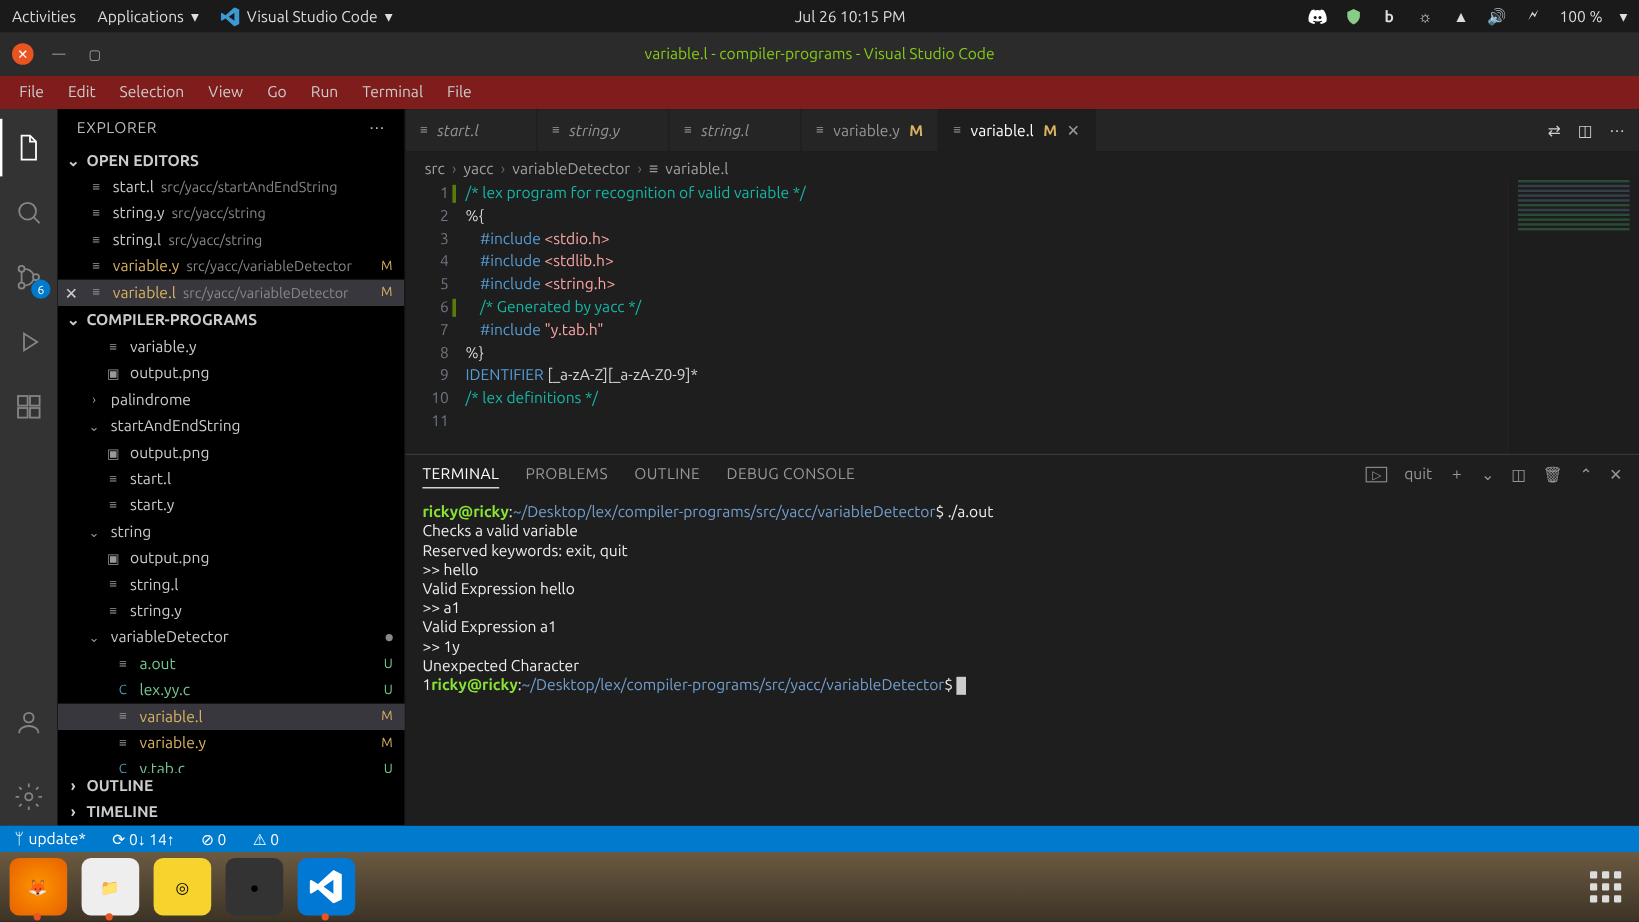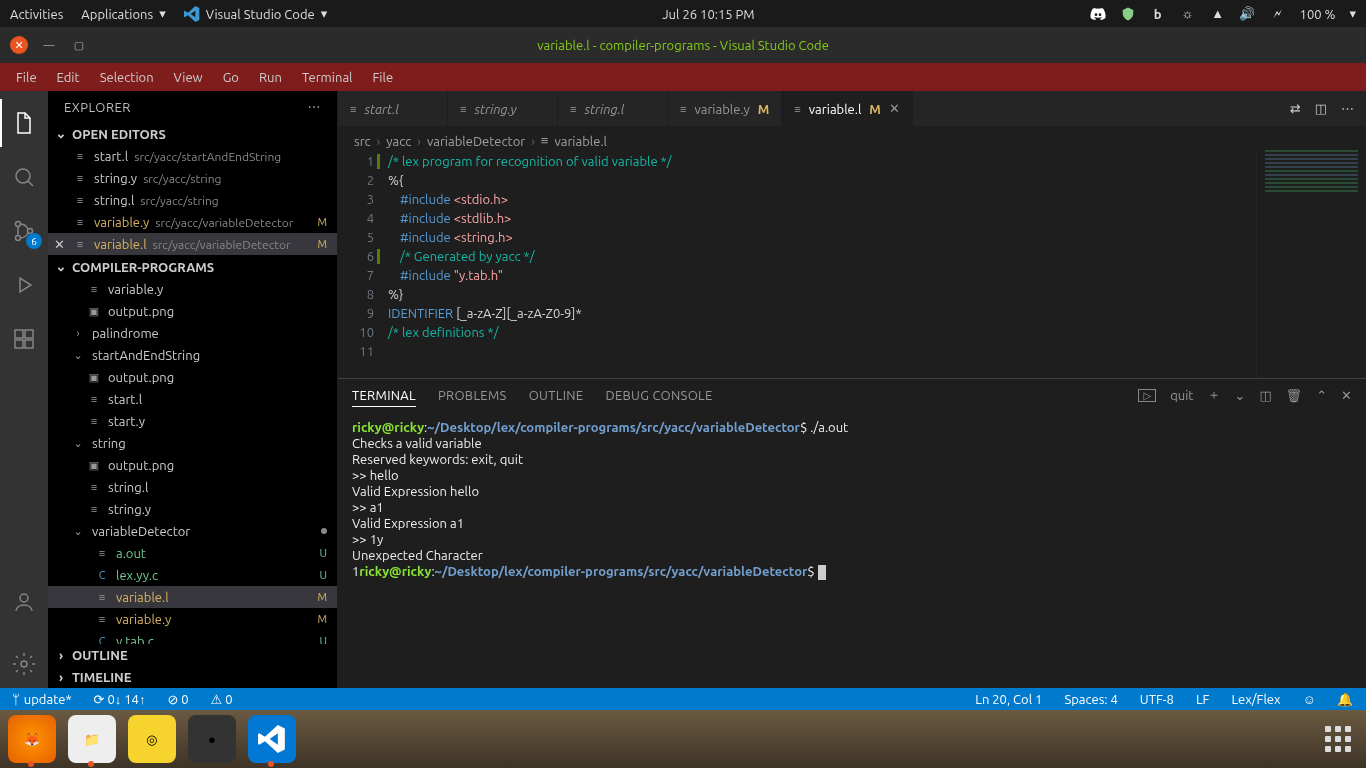--- a/index.html
+++ b/index.html
@@ -67,21 +67,21 @@
 .minimap{position:absolute;right:0;top:0;width:110px;height:100%;background:#1e1e1e;opacity:.55;border-left:1px solid #2a2a2a}
 .minimap .ml{height:2px;margin:2px 8px;background:#4a6;opacity:.6}
 .minimap .ml.b{background:#68a}
 .panel{flex:1;display:flex;flex-direction:column;border-top:1px solid #414141;background:#1e1e1e;min-height:0}
 .panel-tabs{height:32px;display:flex;align-items:center;padding:0 14px;gap:22px;color:#969696;font-size:11px}
 .panel-tabs .pt{cursor:pointer;padding:4px 0;letter-spacing:.3px}
 .panel-tabs .pt.active{color:#fff;border-bottom:1px solid #fff}
 .panel-tabs .right{margin-left:auto;display:flex;align-items:center;gap:14px}
 .terminal{flex:1;padding:8px 14px;font-family:Consolas,monospace;font-size:14px;line-height:16px;color:#ccc;overflow:auto}
 .terminal .u{color:#8ae234;font-weight:600}
-.terminal .p{color:#729fcf;font-weight:700}
+.terminal .p{color:#729fcf;font-weight:400}
 .terminal .w{color:#eee}
 .terminal .cursor{display:inline-block;width:8px;height:15px;background:#ccc;vertical-align:middle}
 .statusbar{height:22px;background:#007acc;color:#fff;display:flex;align-items:center;font-size:12px;padding:0 8px;gap:14px}
 .statusbar .seg{display:flex;align-items:center;gap:4px;cursor:pointer;padding:0 4px}
 .statusbar .right{margin-left:auto;display:flex;gap:14px}
 .dock{height:58px;background:linear-gradient(#6b5a42,#3d3326);display:flex;align-items:center;padding:0 8px;gap:12px;position:relative}
 .dock .app{width:48px;height:48px;border-radius:8px;display:flex;align-items:center;justify-content:center;position:relative;cursor:pointer}
 .dock .app.active::after{content:"";position:absolute;bottom:-4px;left:20px;width:6px;height:6px;border-radius:50%;background:#e95420}
 .dock .apps-btn{margin-left:auto;width:40px;height:40px;display:grid;grid-template-columns:repeat(3,6px);grid-template-rows:repeat(3,6px);gap:4px;align-content:center;justify-content:center;cursor:pointer}
 .dock .apps-btn span{background:#ddd;border-radius:1px}
@@ -430,29 +430,20 @@
       </div>
     </div>
   </div>
 </div>
 
 <div class="statusbar">
   <div class="seg">ᛘ <span>update*</span></div>
   <div class="seg">⟳ 0↓ 14↑</div>
   <div class="seg">⊘ 0</div>
   <div class="seg">⚠ 0</div>
-  <div class="right">
-    <div class="seg">Ln 20, Col 1</div>
-    <div class="seg">Spaces: 4</div>
-    <div class="seg">UTF-8</div>
-    <div class="seg">LF</div>
-    <div class="seg">Lex/Flex</div>
-    <div class="seg">☺</div>
-    <div class="seg">🔔</div>
-  </div>
 </div>
 
 <div class="dock">
   <div class="app active" style="background:radial-gradient(#ff9500,#e66000);">🦊</div>
   <div class="app active" style="background:#eee">📁</div>
   <div class="app" style="background:#f6d32d">◎</div>
   <div class="app" style="background:#333">●</div>
   <div class="app active" style="background:#0078d4">
       <svg width="28" height="28" viewBox="0 0 24 24">
         <path fill="#fff" d="M23 3l-6-3-11 10L1 7 0 8v8l1 1 5-3 11 10 6-3V3zM17 17l-7-5 7-5v10z"></path>

